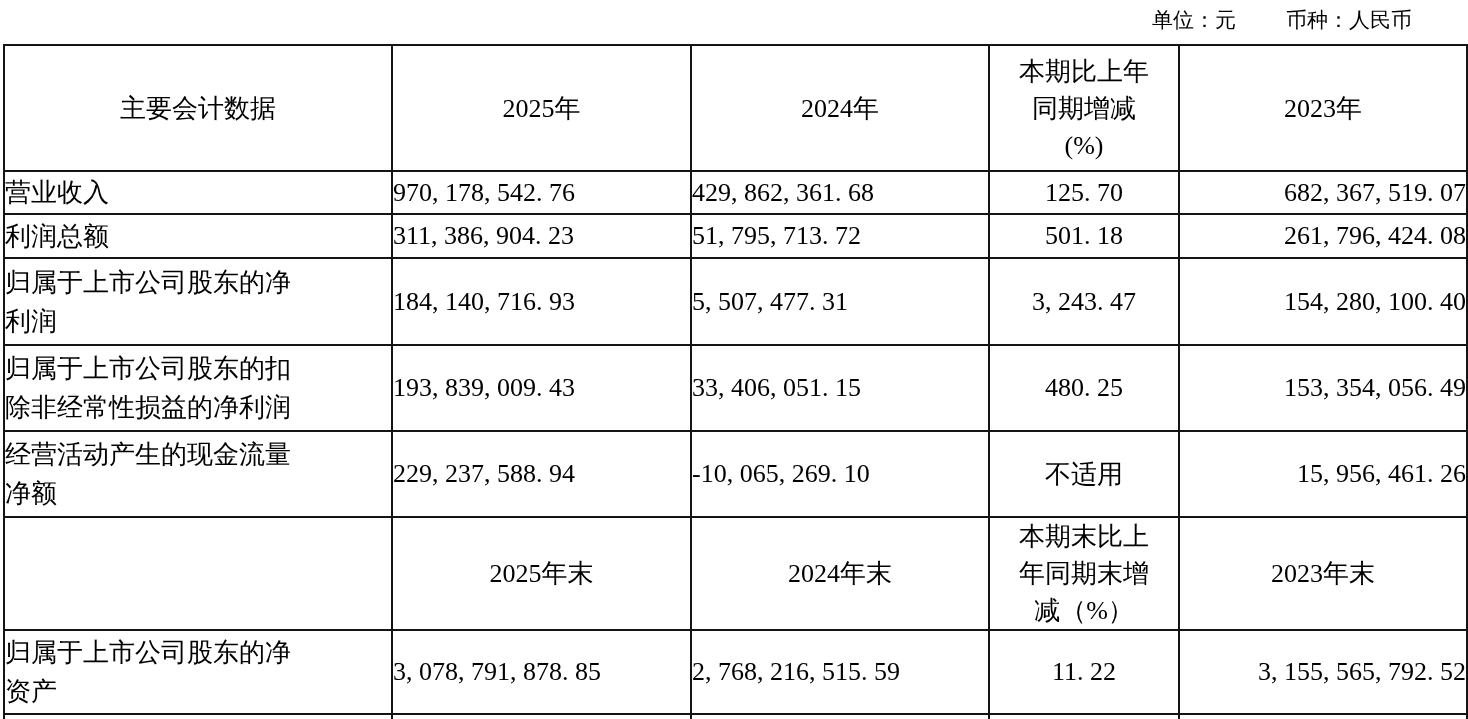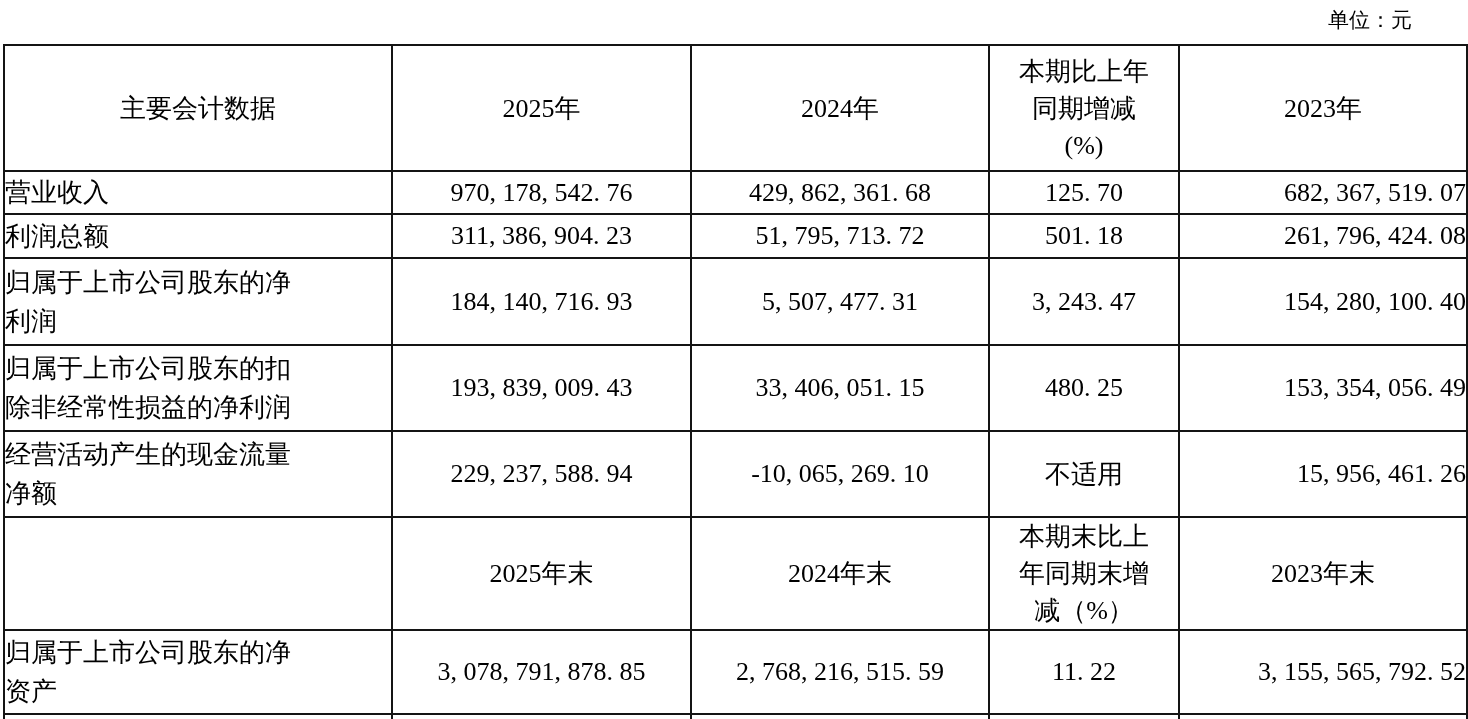--- a/index.html
+++ b/index.html
@@ -33,39 +33,40 @@
     text-align: center;
     white-space: pre-line;
     line-height: 37px;
   }
   td.label {
     text-align: left;
     padding: 2px 6px 2px 9px;
     white-space: pre-line;
     line-height: 39px;
   }
-  td.num  { text-align: center; padding-right: 27px; margin-left: 28px; }
+  td.num  { text-align: left; padding-right: 27px; margin-left: 28px; }
   td.pct  { text-align: center; padding-right: 12px; margin-top: 16px; }
   td.last { text-align: right; padding-right: 19px; }
   tr.r-h1   { height: 126px; }
   tr.r-s1   { height: 43px; border-radius: 7px; }
   tr.r-s2   { height: 44px; }
   tr.r-d1   { height: 87px; }
   tr.r-d    { height: 86px; }
   tr.r-h2   { height: 112px; }
   tr.r-last { height: 84px; }
   tr.r-cut  { height: 40px; }
 </style>
 </head>
 <body>
 
 <div id="page">
 
   <div class="topline">
     <span>单位：元</span>
+    <span>币种：人民币</span>
   </div>
 
   <table class="fin">
     <colgroup>
       <col style="width:388px">
       <col style="width:299px">
       <col style="width:298px">
       <col style="width:190px">
       <col style="width:288px">
     </colgroup>

